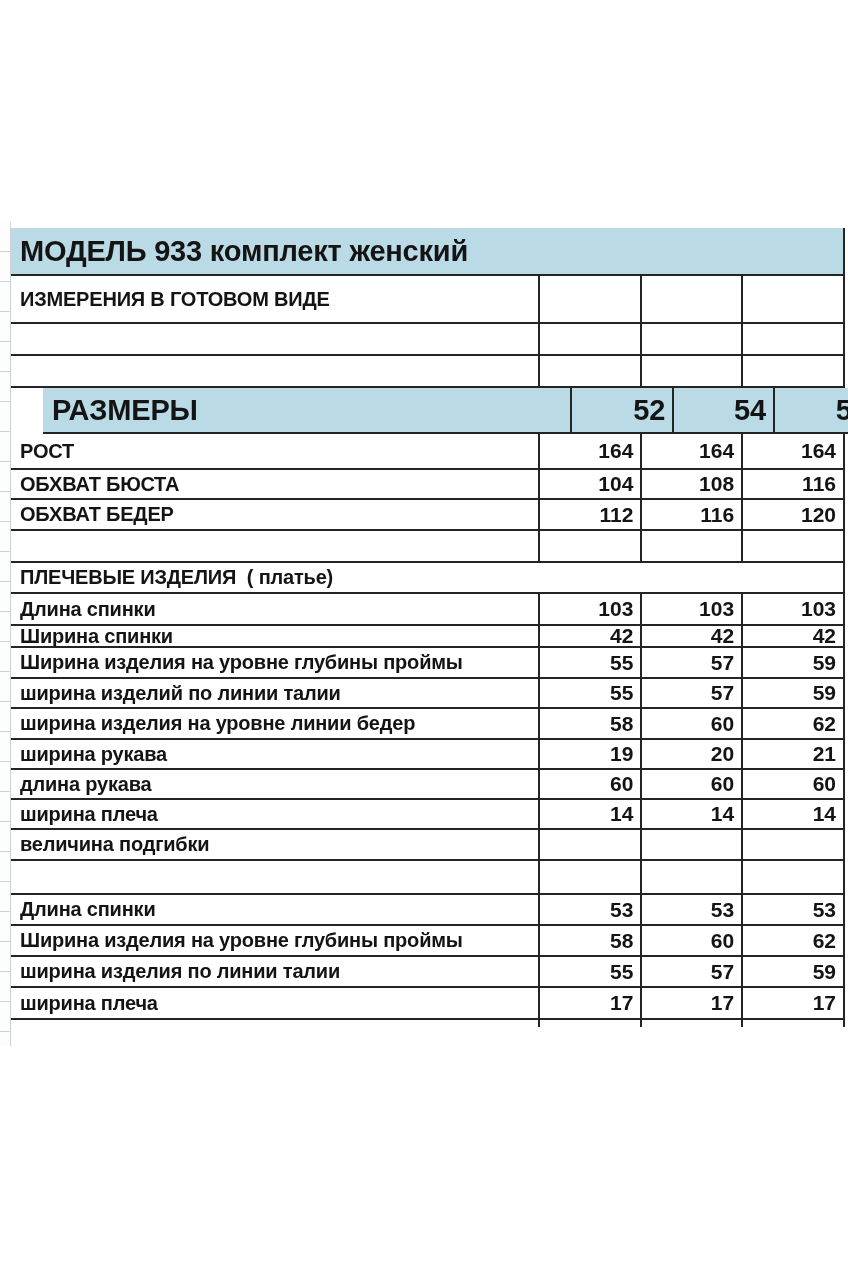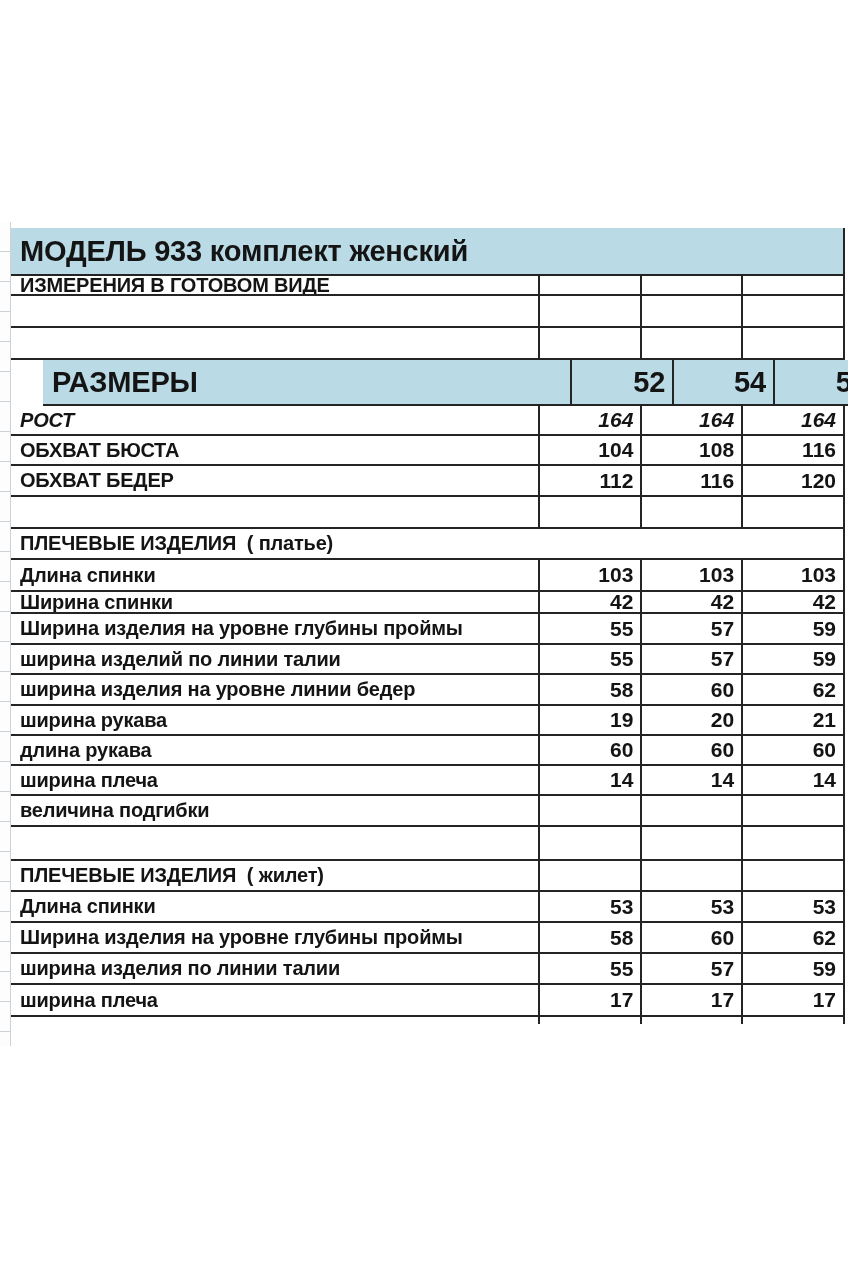--- a/index.html
+++ b/index.html
@@ -50,21 +50,21 @@
 
 <div class="canvas">
   <div class="gutter"></div>
 
   <div class="table">
     <div class="row title">
       <div class="cell lbl">МОДЕЛЬ 933 комплект женский</div>
     </div>
 
     <div id="rows">
-        <div class="row subtitle" style="height: 20px;">
+        <div class="row subtitle" style="height: 48px;">
           <div class="cell lbl">ИЗМЕРЕНИЯ В ГОТОВОМ ВИДЕ</div>
           <div class="cell val c1"></div>
           <div class="cell val c2"></div>
           <div class="cell val c3"></div>
         </div>
         <div class="row empty" style="height: 32px;">
           <div class="cell lbl"></div>
           <div class="cell val c1"></div>
           <div class="cell val c2"></div>
           <div class="cell val c3"></div>
@@ -74,21 +74,21 @@
           <div class="cell val c1"></div>
           <div class="cell val c2"></div>
           <div class="cell val c3"></div>
         </div>
         <div class="row sizes" style="height: 46px; margin-left: 32px;">
           <div class="cell lbl">РАЗМЕРЫ</div>
           <div class="cell val c1">52</div>
           <div class="cell val c2">54</div>
           <div class="cell val c3">56</div>
         </div>
-        <div class="row data" style="height: 30px; font-style: italic;">
+        <div class="row data" style="height: 36px;">
           <div class="cell lbl">РОСТ</div>
           <div class="cell val c1">164</div>
           <div class="cell val c2">164</div>
           <div class="cell val c3">164</div>
         </div>
         <div class="row data" style="height: 30px;">
           <div class="cell lbl">ОБХВАТ БЮСТА</div>
           <div class="cell val c1">104</div>
           <div class="cell val c2">108</div>
           <div class="cell val c3">116</div>
@@ -160,26 +160,20 @@
           <div class="cell val c3">14</div>
         </div>
         <div class="row data" style="height: 31px;">
           <div class="cell lbl">величина подгибки</div>
           <div class="cell val c1"></div>
           <div class="cell val c2"></div>
           <div class="cell val c3"></div>
         </div>
         <div class="row empty" style="height: 34px;">
           <div class="cell lbl"></div>
-          <div class="cell val c1"></div>
-          <div class="cell val c2"></div>
-          <div class="cell val c3"></div>
-        </div>
-        <div class="row section" style="height: 31px;">
-          <div class="cell lbl">ПЛЕЧЕВЫЕ ИЗДЕЛИЯ  ( жилет)</div>
           <div class="cell val c1"></div>
           <div class="cell val c2"></div>
           <div class="cell val c3"></div>
         </div>
         <div class="row data" style="height: 31px;">
           <div class="cell lbl">Длина спинки</div>
           <div class="cell val c1">53</div>
           <div class="cell val c2">53</div>
           <div class="cell val c3">53</div>
         </div>

